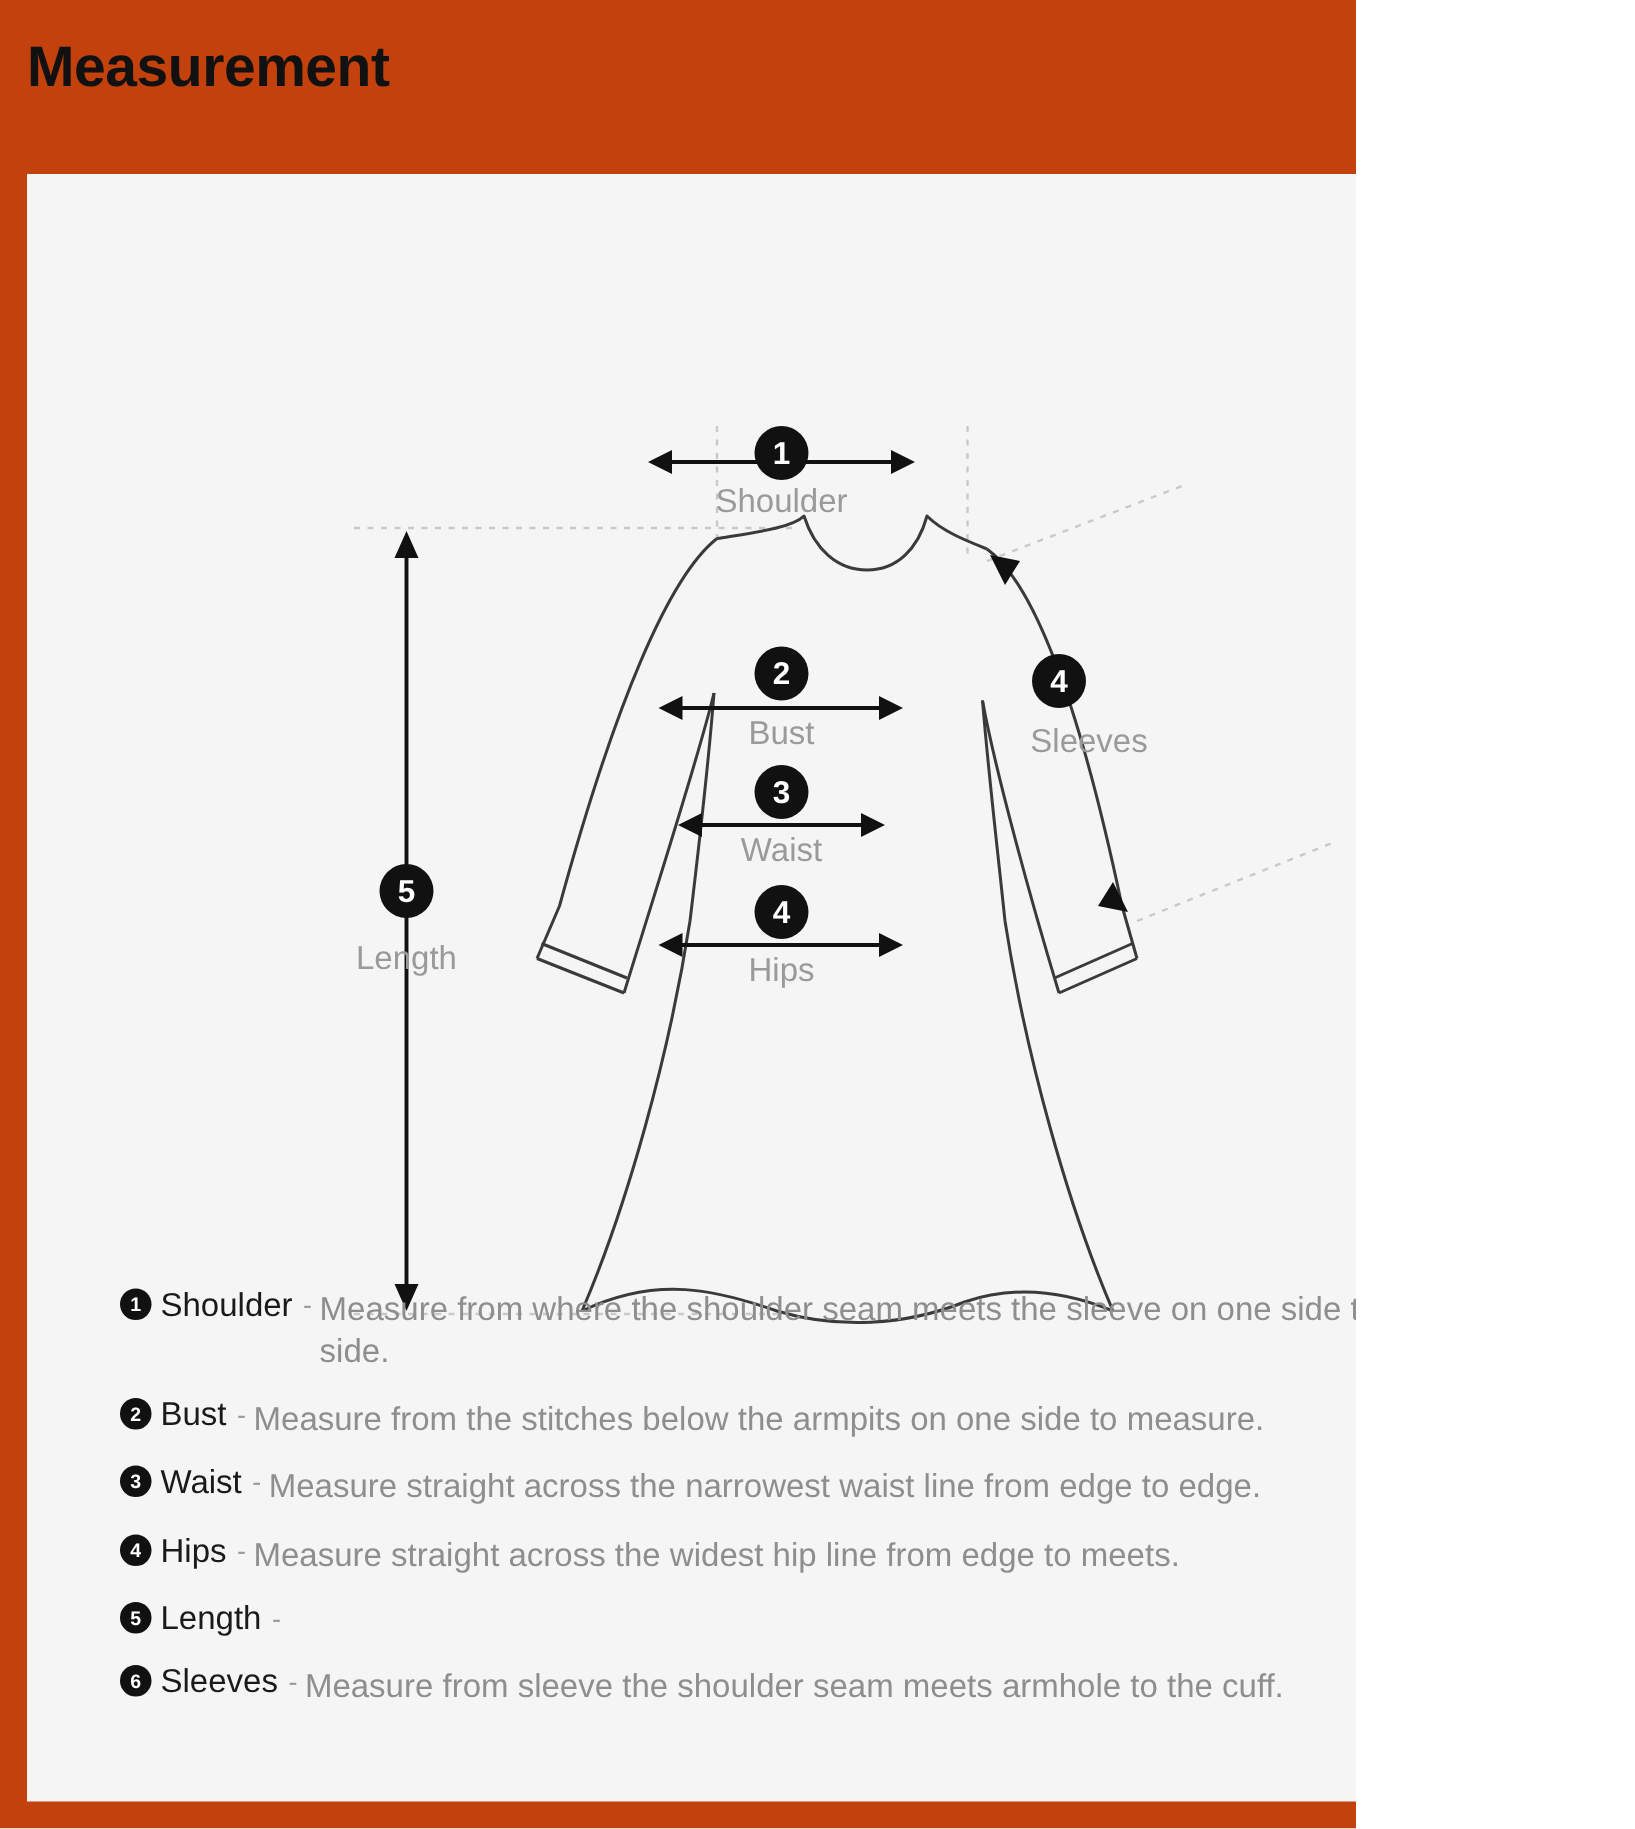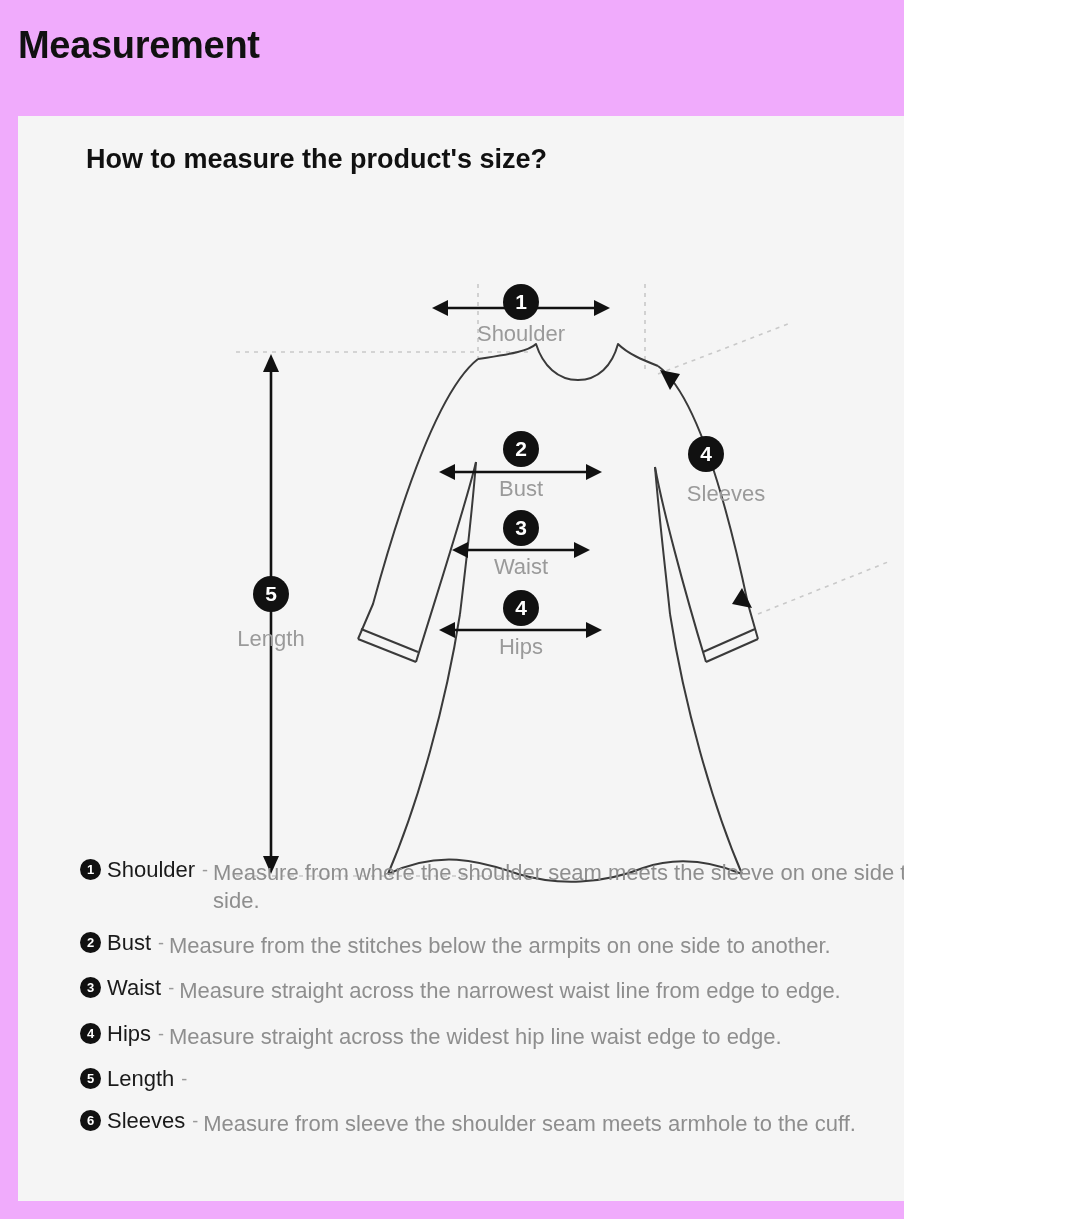--- a/index.html
+++ b/index.html
@@ -5,21 +5,21 @@
   html, body {
     margin: 0;
     padding: 0;
     background: #ffffff;
     font-family: "Liberation Sans", sans-serif;
   }
   #page {
     position: relative;
     width: 904px;
     height: 1219px;
-    background: #f0abfc;
+    background: #c2410c;
     overflow: hidden;
   }
   #page-title {
     position: absolute;
     left: 18px;
     top: 24px;
     font-size: 38px;
     font-weight: bold;
     color: #111111;
     letter-spacing: -0.3px;
@@ -98,21 +98,20 @@
 </style>
 </head>
 <body>
 
 <div id="page">
 
   <div id="page-title">Measurement</div>
 
   <div id="panel">
 
-    <div id="panel-heading">How to measure the product's size?</div>
 
     <div id="diagram-wrap">
       <svg width="980" height="700" viewBox="0 0 980 700">
 
         <g stroke="#c9c9c9" stroke-width="1.6" stroke-dasharray="4,5" fill="none">
           <line x1="178" y1="168" x2="470" y2="168"></line>
           <line x1="178" y1="692" x2="470" y2="692"></line>
           <line x1="420" y1="100" x2="420" y2="175"></line>
           <line x1="587" y1="100" x2="587" y2="185"></line>
           <line x1="600" y1="190" x2="730" y2="140"></line>
@@ -206,35 +205,35 @@
         <div class="badge">1</div>
         <div class="legend-term">Shoulder</div>
         <div class="legend-dash">-</div>
         <div class="legend-desc">Measure from where the shoulder seam meets the sleeve on one side to another side.</div>
       </div>
 
       <div class="legend-row">
         <div class="badge">2</div>
         <div class="legend-term">Bust</div>
         <div class="legend-dash">-</div>
-        <div class="legend-desc">Measure from the stitches below the armpits on one side to another.</div>
+        <div class="legend-desc">Measure from the stitches below the armpits on one side to measure.</div>
       </div>
 
       <div class="legend-row">
         <div class="badge">3</div>
         <div class="legend-term">Waist</div>
         <div class="legend-dash">-</div>
         <div class="legend-desc">Measure straight across the narrowest waist line from edge to edge.</div>
       </div>
 
       <div class="legend-row">
         <div class="badge">4</div>
         <div class="legend-term">Hips</div>
         <div class="legend-dash">-</div>
-        <div class="legend-desc">Measure straight across the widest hip line waist edge to edge.</div>
+        <div class="legend-desc">Measure straight across the widest hip line from edge to meets.</div>
       </div>
 
       <div class="legend-row">
         <div class="badge">5</div>
         <div class="legend-term">Length</div>
         <div class="legend-dash">-</div>
       </div>
 
       <div class="legend-row">
         <div class="badge">6</div>

